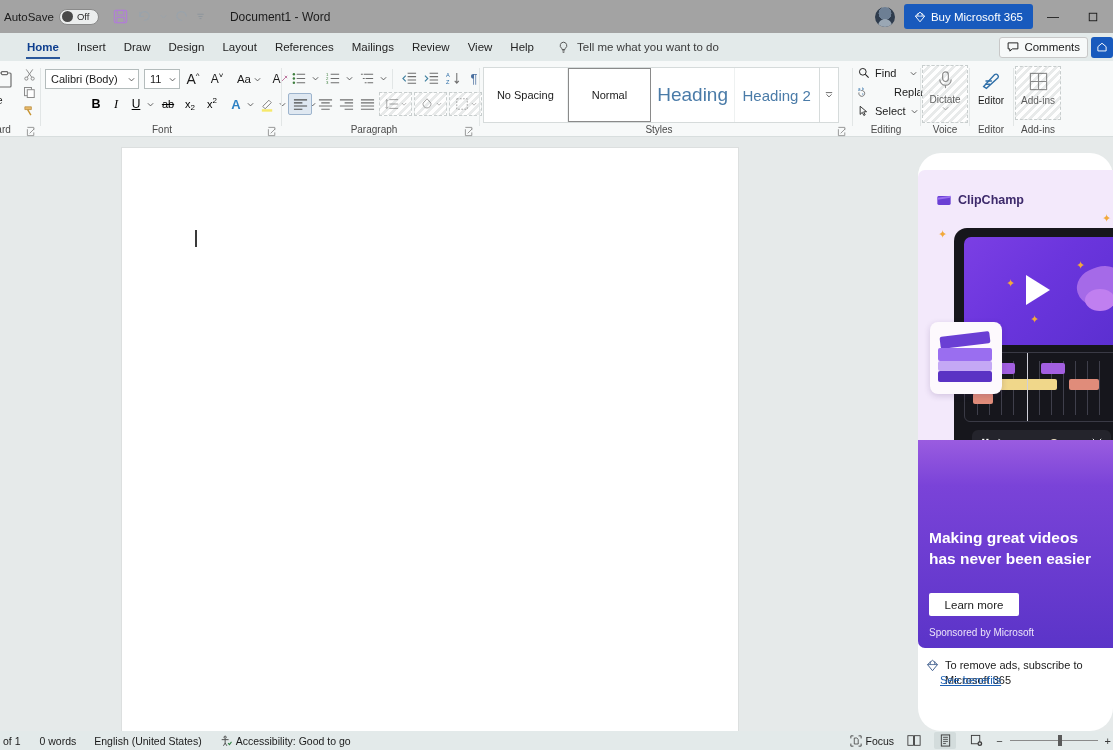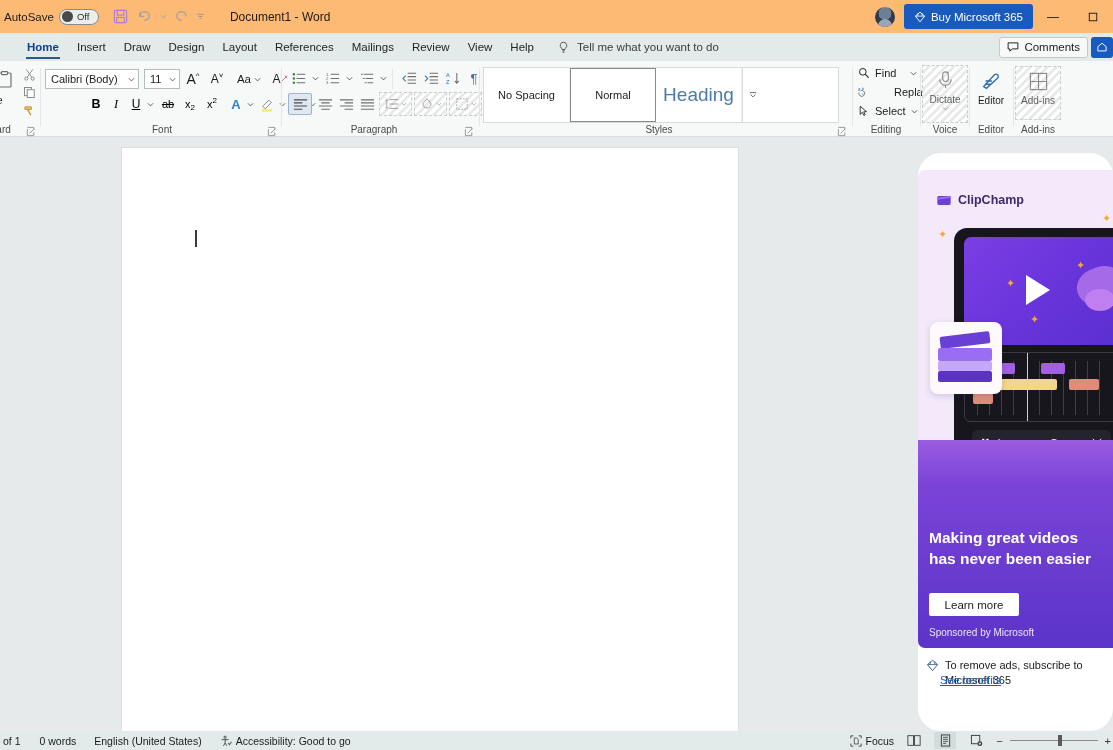--- a/index.html
+++ b/index.html
@@ -9,21 +9,21 @@
     overflow: hidden;
     font-family: "Liberation Sans", sans-serif;
     background: #e6eaea;
     -webkit-font-smoothing: antialiased;
   }
   #app { position: relative; width: 1113px; height: 750px; }
 
   
   .titlebar {
     position: absolute; left: 0; top: 0; width: 1113px; height: 33px;
-    background: #fdba74;
+    background: #a3a3a3;
     display: flex; align-items: center;
   }
   .autosave-wrap { display: flex; align-items: center; margin-left: 4px; }
   .autosave-label { font-size: 11.5px; color: #1b1b1b; margin-right: 5px; }
   .autosave-toggle {
     width: 40px; height: 16px; border-radius: 9px;
     background: #eceeee; border: 1px solid #8a8a8a;
     display: flex; align-items: center; padding: 0 2px;
   }
   .autosave-knob {
@@ -652,20 +652,23 @@
     <div class="rgroup" style="left:481px; width:368px;">
       <div class="styles-box" style="left:2px; width:356px;">
         <div class="style-item">
           <span class="style-ns">No Spacing</span>
         </div>
         <div class="style-item active">
           <span class="style-n">Normal</span>
         </div>
         <div class="style-item">
           <span class="style-h1">Heading</span>
+        </div>
+        <div class="style-item" style="border-right:none;">
+          <span class="style-h2">Heading 2</span>
         </div>
         <div class="styles-more">
           <svg width="8" height="8" viewBox="0 0 10 10">
             <path d="M1 2 h8 M1.8 4.2 L5 7.4 L8.2 4.2" fill="none" stroke="#4a4a4a" stroke-width="1"></path>
           </svg>
         </div>
       </div>
       <div class="rgroup-label" style="left:0; width:356px;">Styles</div>
       <div class="dialog-launch" style="left:356px;">
         <svg width="11" height="11" viewBox="0 0 12 12">

